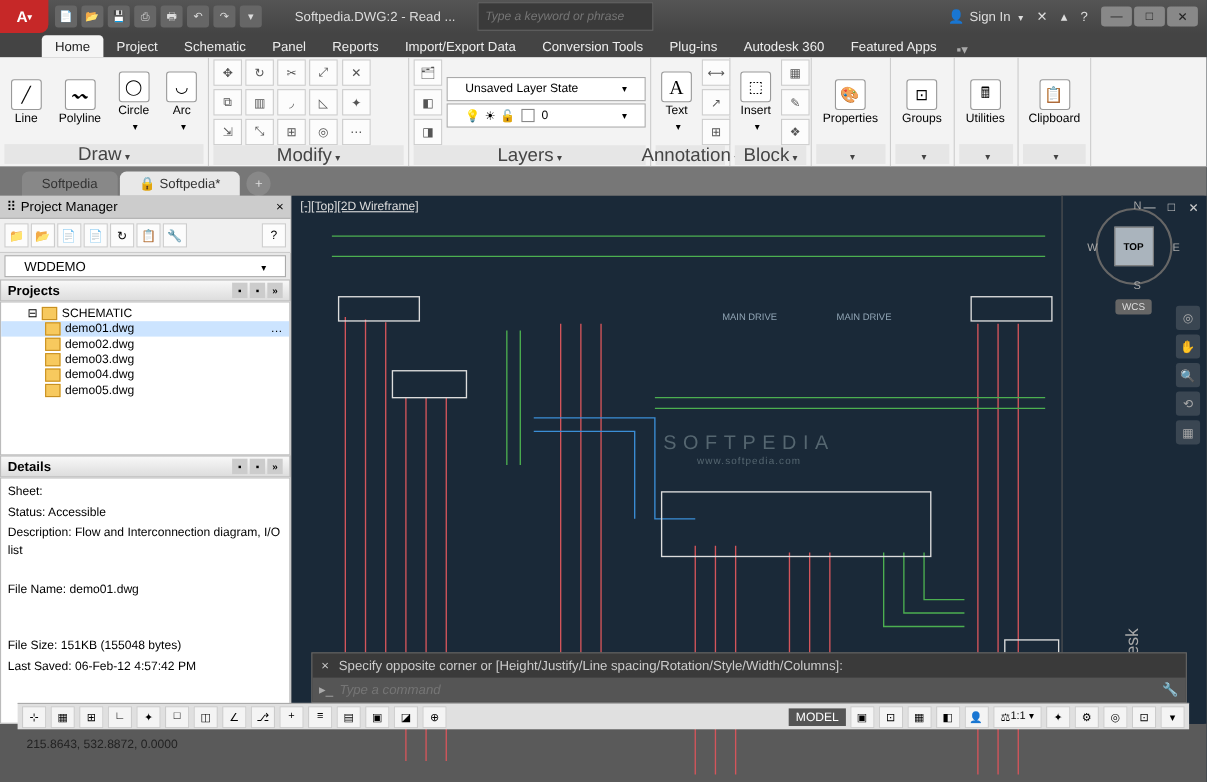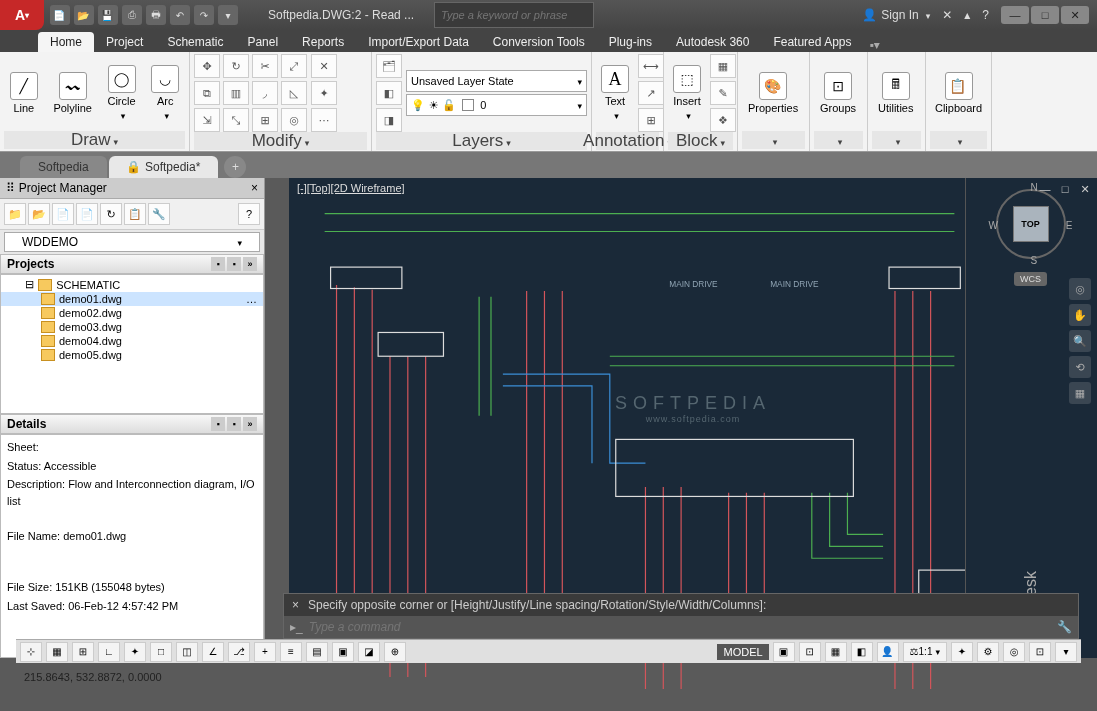--- a/index.html
+++ b/index.html
@@ -25,21 +25,21 @@
 
 .ribbon { height: 100px; background: #f3f3f3; display: flex; border-bottom: 1px solid #999; }
 .ribbon-panel { border-right: 1px solid #ccc; display: flex; flex-direction: column; padding: 2px 4px; }
 .panel-body { flex: 1; display: flex; gap: 4px; align-items: center; }
 .panel-label { height: 18px; background: #e6e6e6; font-size: 17px; color: #444; text-align: center; cursor: pointer; display: flex; align-items: center; justify-content: center; }
 .big-btn { display: flex; flex-direction: column; align-items: center; gap: 2px; padding: 4px 6px; cursor: pointer; font-size: 11px; min-width: 38px; }
 .big-icon { width: 28px; height: 28px; border: 1px solid #999; border-radius: 3px; background: #fff; display: flex; align-items: center; justify-content: center; font-size: 14px; }
 .small-grid { display: grid; grid-template-columns: repeat(4, 26px); gap: 3px; }
 .small-btn { width: 26px; height: 24px; border: 1px solid #ccc; background: #fcfcfc; cursor: pointer; display: flex; align-items: center; justify-content: center; font-size: 11px; color: #555; }
 .layer-col { display: flex; flex-direction: column; gap: 2px; width: 200px; }
-.layer-dd { background: #fff; border: 1px solid #aaa; font-size: 11px; padding: 2px 4px; display: flex; align-items: center; height: 22px; }
+.layer-dd { background: #fff; border: 1px solid #aaa; font-size: 11px; padding: 2px 16px; display: flex; align-items: center; height: 22px; }
 .layer-dd .dd-arrow { margin-left: auto; }
 
 
 .doctabs { height: 26px; background: #777; display: flex; align-items: flex-end; padding-left: 20px; font-size: 12px; }
 .doc-tab { padding: 4px 18px; background: #888; color: #333; border-radius: 6px 6px 0 0; margin-right: 2px; cursor: pointer; }
 .doc-tab.active { background: #e8e8e8; }
 .doc-add { width: 22px; height: 22px; background: #888; border-radius: 11px; margin-left: 4px; display: flex; align-items: center; justify-content: center; cursor: pointer; color: #ddd; }
 
 
 .main { display: flex; height: 480px; }
@@ -54,21 +54,21 @@
 .sec-tool { width: 14px; height: 14px; background: #ccc; cursor: pointer; font-size: 9px; display: flex; align-items: center; justify-content: center; }
 .tree { background: #fff; border: 1px solid #bbb; overflow-y: auto; padding: 2px 0; height: 140px; }
 .tree-item { padding: 1px 6px 1px 40px; cursor: pointer; white-space: nowrap; display: flex; align-items: center; gap: 4px; font-size: 11px; }
 .tree-item.folder { padding-left: 24px; }
 .tree-item.selected { background: #cce4ff; }
 .tree-icon { width: 14px; height: 12px; background: #f7c95e; border: 1px solid #c89020; display: inline-block; }
 .details-body { background: #fff; border: 1px solid #bbb; padding: 4px 6px; flex: 1; overflow-y: auto; font-size: 11px; line-height: 1.5; }
 .details-body div { margin-bottom: 2px; }
 
 
-.canvas-wrap { flex: 1; background: #1a2938; position: relative; margin-left: 24px; }
+.canvas-wrap { flex: 1; background: #1a2938; position: relative; }
 .canvas-label { position: absolute; top: 4px; left: 8px; color: #ddd; font-size: 11px; text-decoration: underline; z-index: 5; }
 .canvas-draw { position: absolute; inset: 0; }
 .watermark { position: absolute; top: 48%; left: 50%; transform: translate(-50%,-50%); color: #556670; text-align: center; font-size: 18px; letter-spacing: 6px; pointer-events: none; }
 .watermark .sub { font-size: 9px; letter-spacing: 1px; }
 .nav-right { position: absolute; right: 2px; top: 0; bottom: 0; width: 130px; background: #1a2938; border-left: 1px solid #555; display: flex; flex-direction: column; align-items: center; gap: 8px; padding-top: 6px; }
 .view-cube { width: 80px; height: 80px; display: flex; align-items: center; justify-content: center; position: relative; }
 .cube-face { width: 36px; height: 36px; background: #aab4bd; border: 1px solid #777; display: flex; align-items: center; justify-content: center; font-size: 9px; font-weight: bold; }
 .compass-ring { position: absolute; width: 70px; height: 70px; border: 2px solid #666; border-radius: 50%; }
 .cube-dir { position: absolute; color: #aaa; font-size: 10px; }
 .wcs-badge { background: #666; color: #ddd; font-size: 9px; padding: 2px 6px; border-radius: 3px; }

